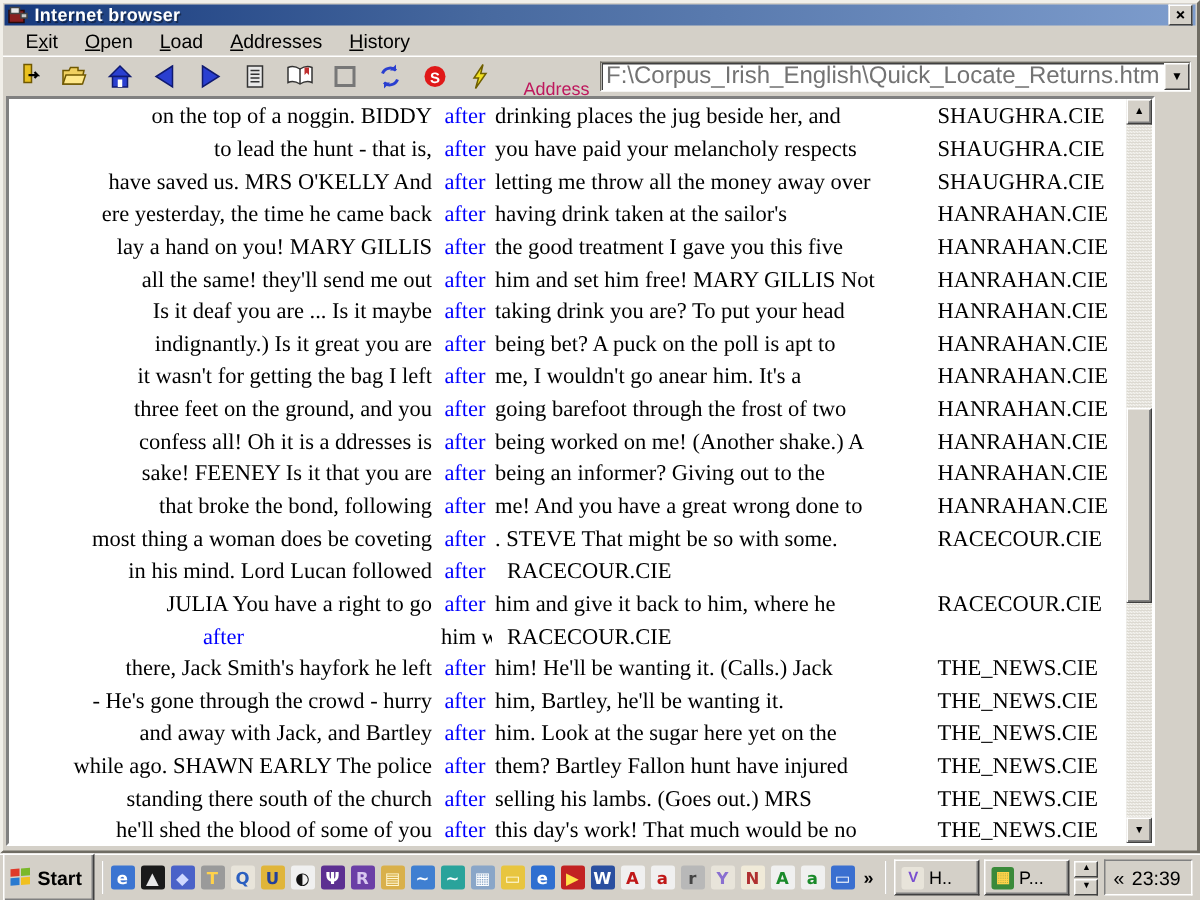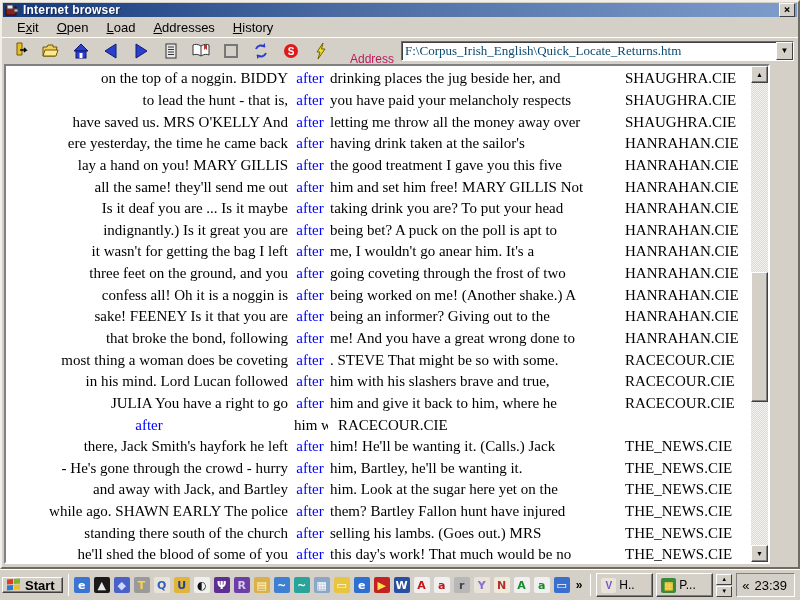--- a/index.html
+++ b/index.html
@@ -38,21 +38,21 @@
   }
   .tb-btn { width:29px; height:22px; display:flex; align-items:center; justify-content:center; }
   .tb-btn svg { display:block; }
   .addr-label { font-size:12px; margin:16px 6px 0 14px; color:#be185d; }
   .addr-combo {
     flex:1; height:20px; background:#fff; display:flex; align-items:center;
     border-top:1px solid #6f6c63; border-left:1px solid #6f6c63;
     border-right:1px solid #fff; border-bottom:1px solid #fff;
     box-shadow:inset 1px 1px 0 #404040;
   }
-  .addr-value { flex:1; font-size:13px; padding:0 3px; white-space:nowrap; overflow:hidden; color:#0c4a6e;font-family:Liberation Serif, serif; }
+  .addr-value { flex:1; font-size:16px; padding:0 3px; white-space:nowrap; overflow:hidden; color:#737373; }
   .addr-drop {
     width:17px; height:18px; background:#d4d0c8; display:flex; align-items:center; justify-content:center;
     border-top:1px solid #fff; border-left:1px solid #fff;
     border-right:1px solid #404040; border-bottom:1px solid #404040;
     font-size:8px; color:#000;
   }
 
   
   .content {
     flex:1; display:flex; margin:1px 28px 3px 2px;
@@ -86,21 +86,21 @@
     box-shadow:inset -1px -1px 0 #808080;
   }
 
   
   .taskbar {
     position:absolute; left:0; bottom:0; width:800px; height:31px;
     background:#d4d0c8; border-top:1px solid #fff;
     display:flex; align-items:center; padding:0 2px; gap:3px;
   }
   .start-btn {
-    height:16px; padding:0 7px 0 4px; display:flex; align-items:center; gap:4px;
+    height:32px; padding:0 7px 0 4px; display:flex; align-items:center; gap:4px;
     background:#d4d0c8; font-weight:bold; font-size:13px; color:#000;
     border-top:1px solid #fff; border-left:1px solid #fff;
     border-right:1px solid #404040; border-bottom:1px solid #404040;
     box-shadow:inset -1px -1px 0 #808080;
   }
   .winflag { width:14px; height:12px; display:grid; grid-template-columns:6px 6px; grid-template-rows:5px 5px; gap:1px; transform:skewY(-4deg); }
   .winflag i { display:block; }
   .tb-sep { width:1px; height:22px; background:#808080; border-right:1px solid #fff; margin:0 2px; }
   .ql { display:flex; align-items:center; gap:4px; }
   .ql-icon {
@@ -314,26 +314,26 @@
         <div class="kwic-row">
           <span class="kwic-left">it wasn't for getting the bag I left</span>
           <span class="kwic-kw" style="color:#0000ff">after</span>
           <span class="kwic-right">me, I wouldn't go anear him. It's a</span>
           <span class="kwic-file">HANRAHAN.CIE</span>
         </div>
 
         <div class="kwic-row">
           <span class="kwic-left">three feet on the ground, and you</span>
           <span class="kwic-kw" style="color:#0000ff">after</span>
-          <span class="kwic-right">going coveting through the frost of two</span>
-          <span class="kwic-file">HANRAHAN.CIE</span>
-        </div>
-
-        <div class="kwic-row">
-          <span class="kwic-left">confess all! Oh it is a noggin is</span>
+          <span class="kwic-right">going barefoot through the frost of two</span>
+          <span class="kwic-file">HANRAHAN.CIE</span>
+        </div>
+
+        <div class="kwic-row">
+          <span class="kwic-left">confess all! Oh it is a ddresses is</span>
           <span class="kwic-kw" style="color:#0000ff">after</span>
           <span class="kwic-right">being worked on me! (Another shake.) A</span>
           <span class="kwic-file">HANRAHAN.CIE</span>
         </div>
 
         <div class="kwic-row">
           <span class="kwic-left">sake! FEENEY Is it that you are</span>
           <span class="kwic-kw" style="color:#0000ff">after</span>
           <span class="kwic-right">being an informer? Giving out to the</span>
           <span class="kwic-file">HANRAHAN.CIE</span>
@@ -349,21 +349,20 @@
         <div class="kwic-row">
           <span class="kwic-left">most thing a woman does be coveting</span>
           <span class="kwic-kw" style="color:#0000ff">after</span>
           <span class="kwic-right">. STEVE That might be so with some.</span>
           <span class="kwic-file">RACECOUR.CIE</span>
         </div>
 
         <div class="kwic-row">
           <span class="kwic-left">in his mind. Lord Lucan followed</span>
           <span class="kwic-kw" style="color:#0000ff">after</span>
-          <span class="kwic-right">him with his slashers brave and true,</span>
           <span class="kwic-file">RACECOUR.CIE</span>
         </div>
 
         <div class="kwic-row">
           <span class="kwic-left">JULIA You have a right to go</span>
           <span class="kwic-kw" style="color:#0000ff">after</span>
           <span class="kwic-right">him and give it back to him, where he</span>
           <span class="kwic-file">RACECOUR.CIE</span>
         </div>
 

